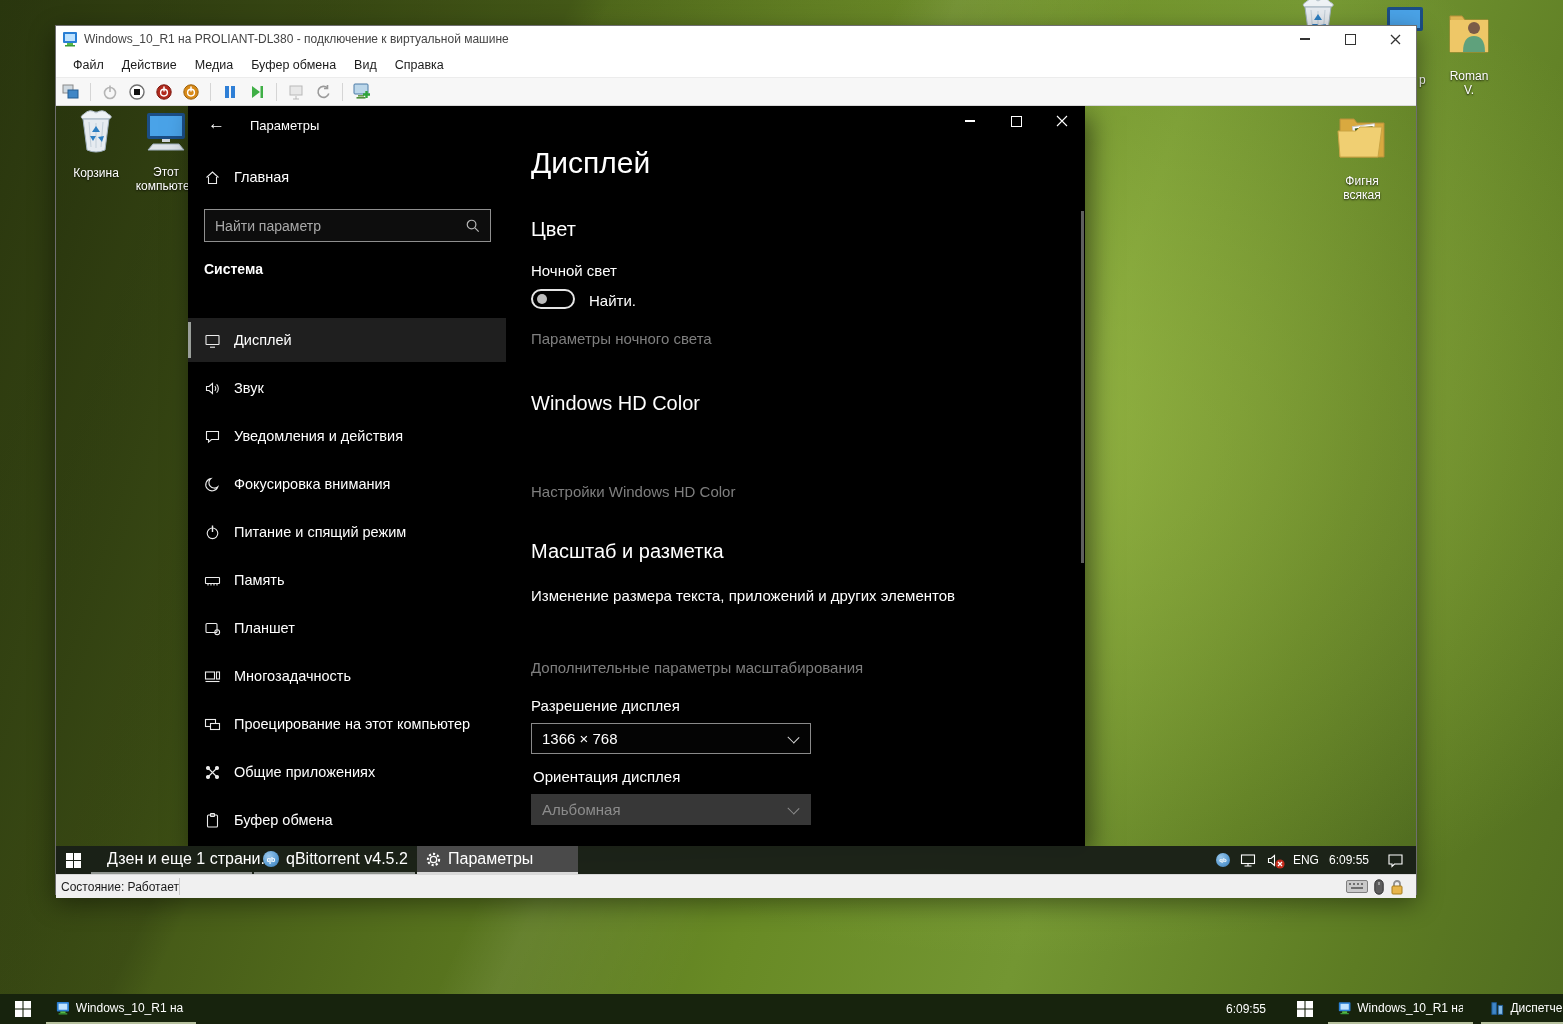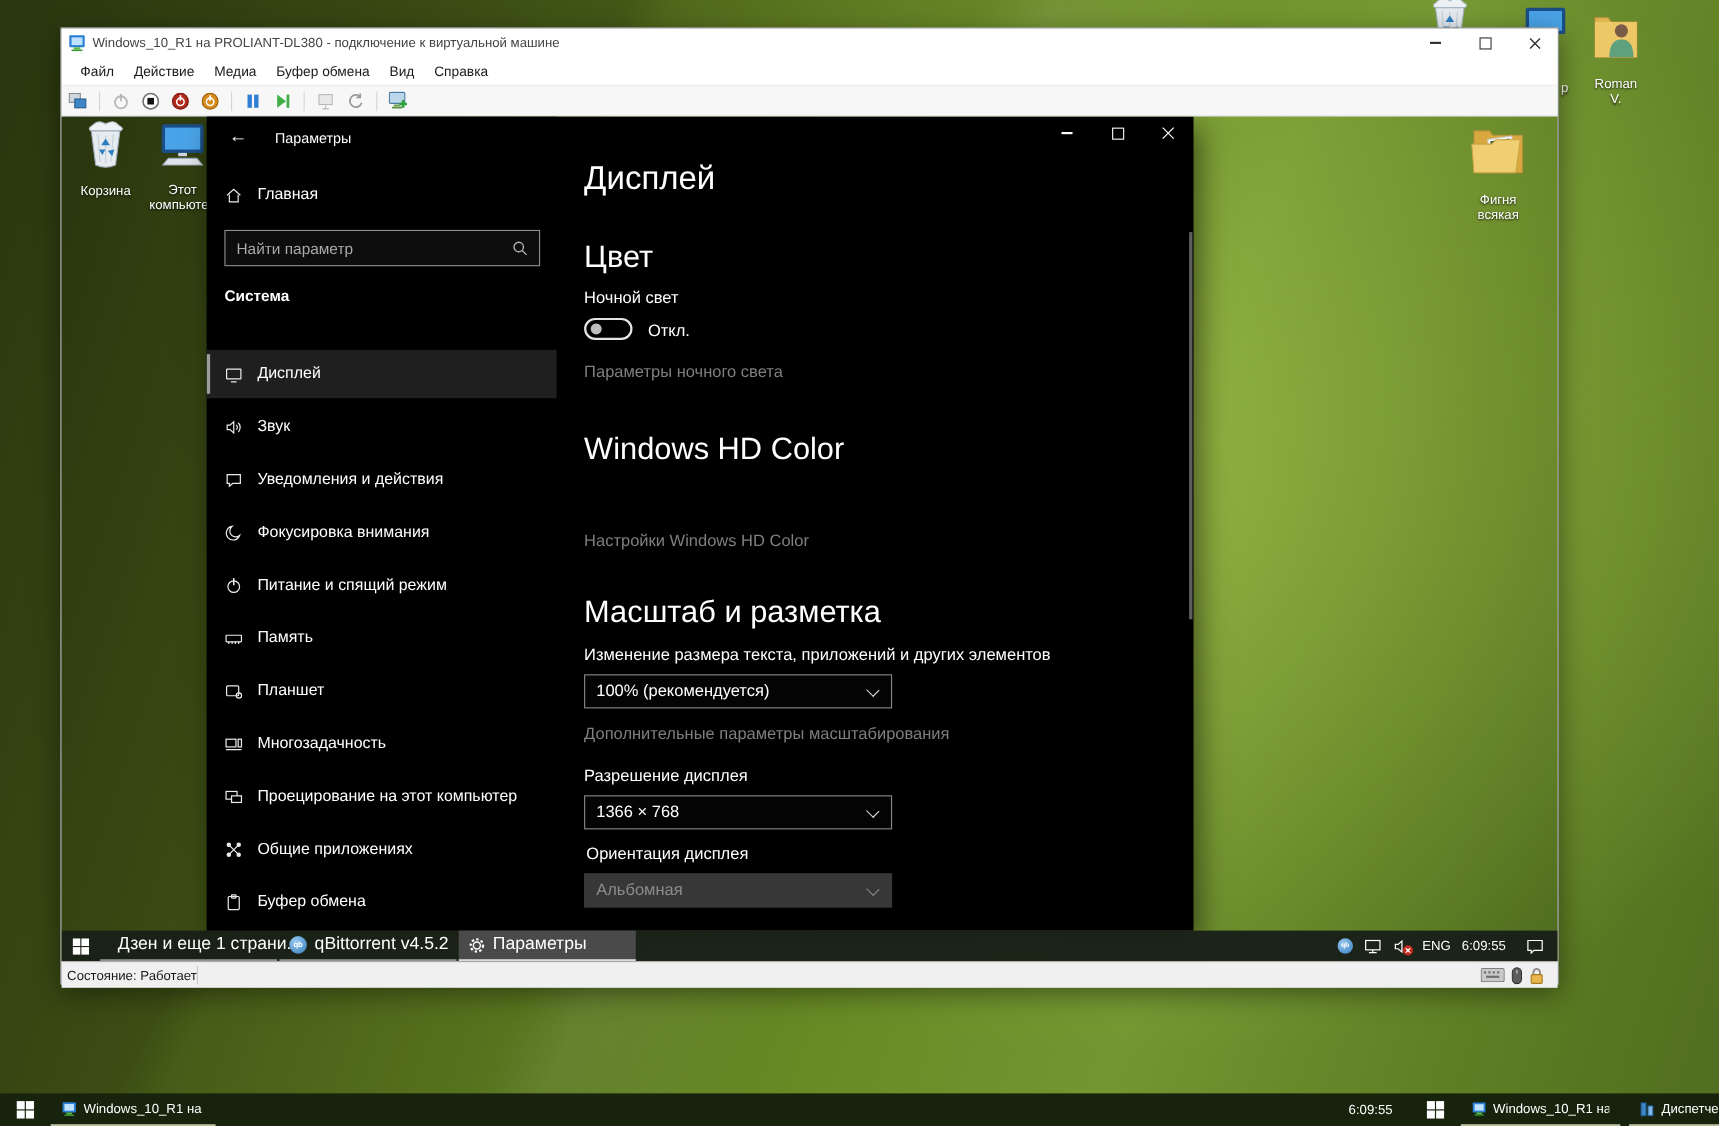--- a/index.html
+++ b/index.html
@@ -43,21 +43,21 @@
   .navrow .nl{position:absolute;left:46px;font-size:14.5px;color:#fff;white-space:nowrap;}
   .navrow.sel{background:#1f1f1f;}
   .navrow.sel::before{content:"";position:absolute;left:0;top:4px;bottom:4px;width:3px;background:#9a9f9a;}
   .searchbox{position:absolute;left:16px;top:103px;width:287px;height:33px;background:#0d0d0d;
              border:1.5px solid #8f8f8f;box-sizing:border-box;display:flex;align-items:center;}
   .searchbox input{flex:1;background:transparent;border:none;outline:none;color:#c9c9c9;
                    font-size:14px;padding-left:10px;font-family:"Liberation Sans",sans-serif;}
   .searchbox input::placeholder{color:#a9a9a9;}
   .main{position:absolute;left:343px;top:0;width:540px;height:740px;}
   .h1{font-size:30px;font-weight:300;color:#fff;}
-  .h2{font-size:28px;font-weight:400;color:#fff;}
+  .h2{font-size:20px;font-weight:400;color:#fff;}
   .lab{font-size:15px;color:#fff;}
   .mut{font-size:15px;color:#7f7f7f;}
   .para{font-size:15px;color:#e4e4e4;line-height:22px;width:432px;}
   .dd{position:absolute;width:280px;height:31px;border:1.5px solid #8a8a8a;box-sizing:border-box;
       background:#040404;color:#fff;font-size:15px;display:flex;align-items:center;padding-left:10px;}
   .dd .chev{position:absolute;right:12px;top:9px;width:8px;height:8px;border-right:1.6px solid #dadada;
             border-bottom:1.6px solid #dadada;transform:rotate(45deg) scale(1,0.9);}
   .dd.disabled{background:#373737;border-color:#373737;color:#8c8c8c;}
   .dd.disabled .chev{border-color:#8c8c8c;}
   .toggle{position:absolute;width:44px;height:20px;border:2px solid #e4e4e4;border-radius:12px;box-sizing:border-box;}
@@ -403,32 +403,28 @@
           </div>
         </div>
 
         <div class="main">
           <div class="abs h1" style="left:0;top:40px">Дисплей</div>
           <div class="abs h2" style="left:0;top:112px">Цвет</div>
           <div class="abs lab" style="left:0;top:156px">Ночной свет</div>
           <div class="toggle" style="left:0;top:183px">
             <div class="knob"></div>
           </div>
-          <div class="abs lab" style="left:58px;top:186px">Откл.</div>
+          <div class="abs lab" style="left:58px;top:186px">Найти.</div>
           <div class="abs mut" style="left:0;top:224px">Параметры ночного света</div>
 
           <div class="abs h2" style="left:0;top:286px">Windows HD Color</div>
           <div class="abs mut" style="left:0;top:377px">Настройки Windows HD Color</div>
 
           <div class="abs h2" style="left:0;top:434px">Масштаб и разметка</div>
           <div class="abs lab" style="left:0;top:481px">Изменение размера текста, приложений и других элементов</div>
-          <div class="dd" style="left:0;top:507px">
-            <span>100% (рекомендуется)</span>
-            <span class="chev"></span>
-          </div>
           <div class="abs mut" style="left:0;top:553px">Дополнительные параметры масштабирования</div>
 
           <div class="abs lab" style="left:0;top:591px">Разрешение дисплея</div>
           <div class="dd" style="left:0;top:617px">
             <span>1366 × 768</span>
             <span class="chev"></span>
           </div>
 
           <div class="abs lab" style="left:2px;top:662px">Ориентация дисплея</div>
           <div class="dd disabled" style="left:0;top:688px">

